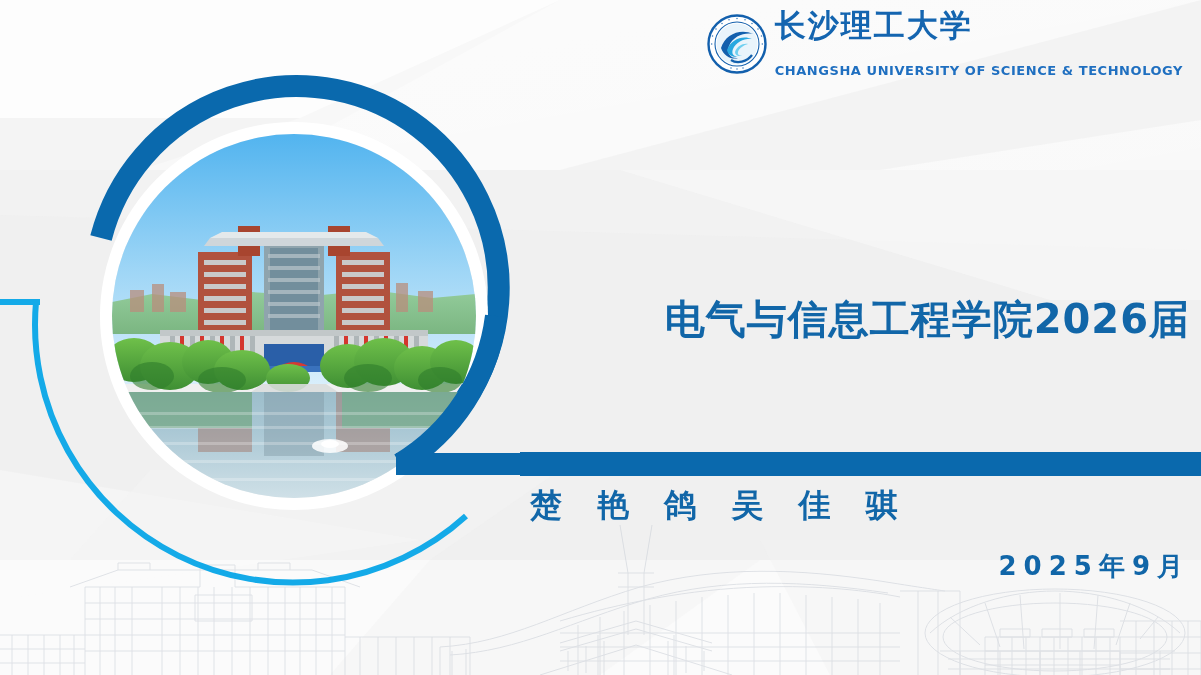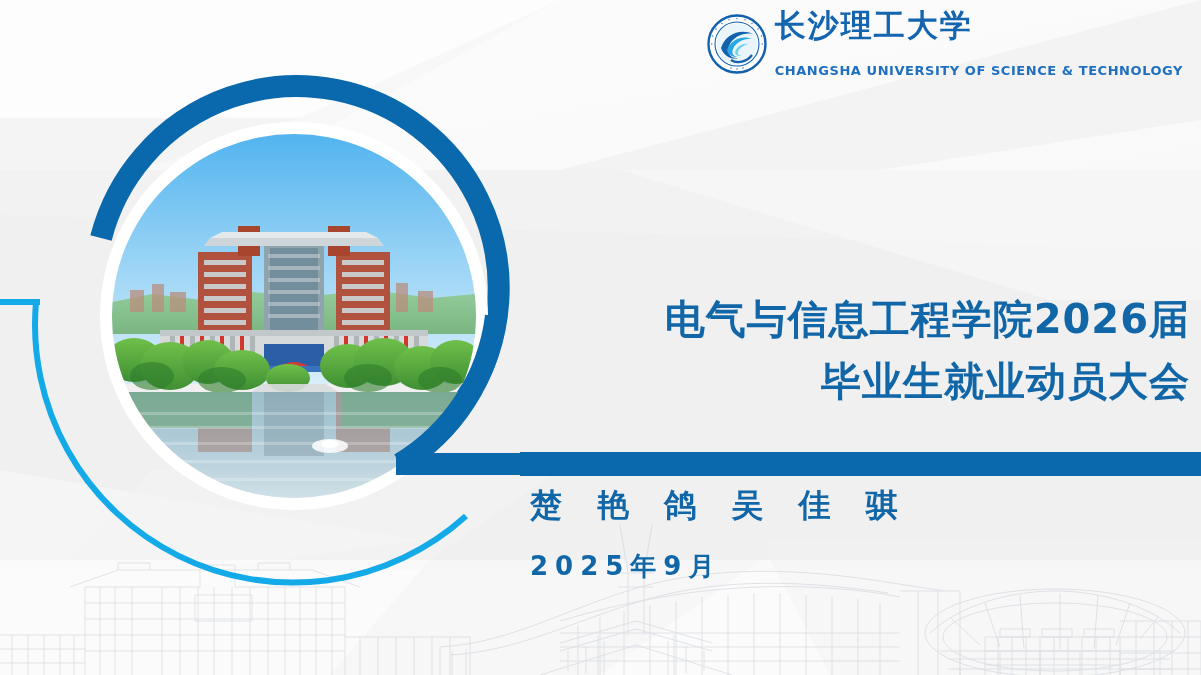--- a/index.html
+++ b/index.html
@@ -94,21 +94,21 @@
   }
 
   .authors {
     position:absolute; left:530px; top:484px; width:660px;
     text-align:left; z-index:8;
     font-size:32px; font-weight:700; color:#1166a8;
     letter-spacing:12px; white-space:nowrap;
   }
   .date {
     position:absolute; left:530px; top:549px; width:660px;
-    text-align:left; z-index:8;
+    text-align:right; z-index:8;
     font-size:26px; font-weight:700; color:#1166a8;
     letter-spacing:7px; white-space:nowrap;
   }
 
   
   .skyline {
     position:absolute; left:0; bottom:0;
     width:1201px; height:150px; z-index:2;
     opacity:0.55;
   }
@@ -409,20 +409,19 @@
       </g>
     </svg>
     <div class="logo-text">
       <div class="logo-cn">长沙理工大学</div>
       <div class="logo-en">CHANGSHA UNIVERSITY OF SCIENCE &amp; TECHNOLOGY</div>
     </div>
   </div>
 
   <div class="title-block">
     <div class="title-line">电气与信息工程学院2026届</div>
-    <div class="title-line">毕业生就业动员大会</div>
   </div>
 
   <div class="authors">楚 艳 鸽    吴 佳 骐</div>
 
   <div class="date">2025年9月</div>
 
 </div>
 
 </body></html>

